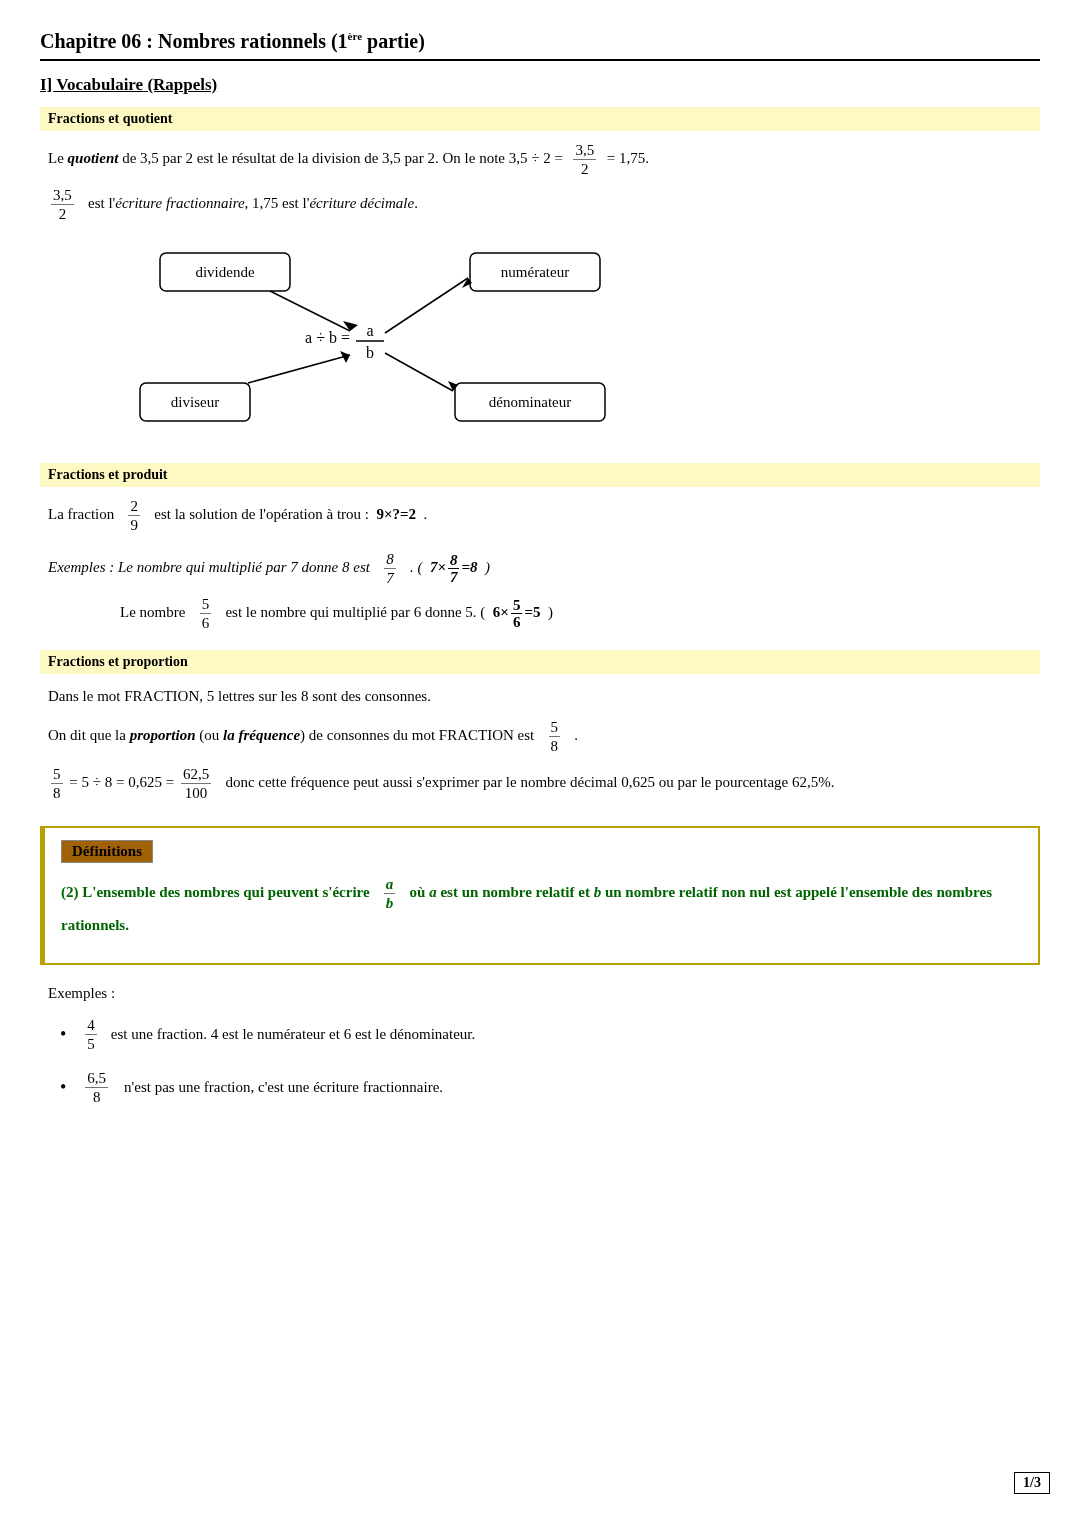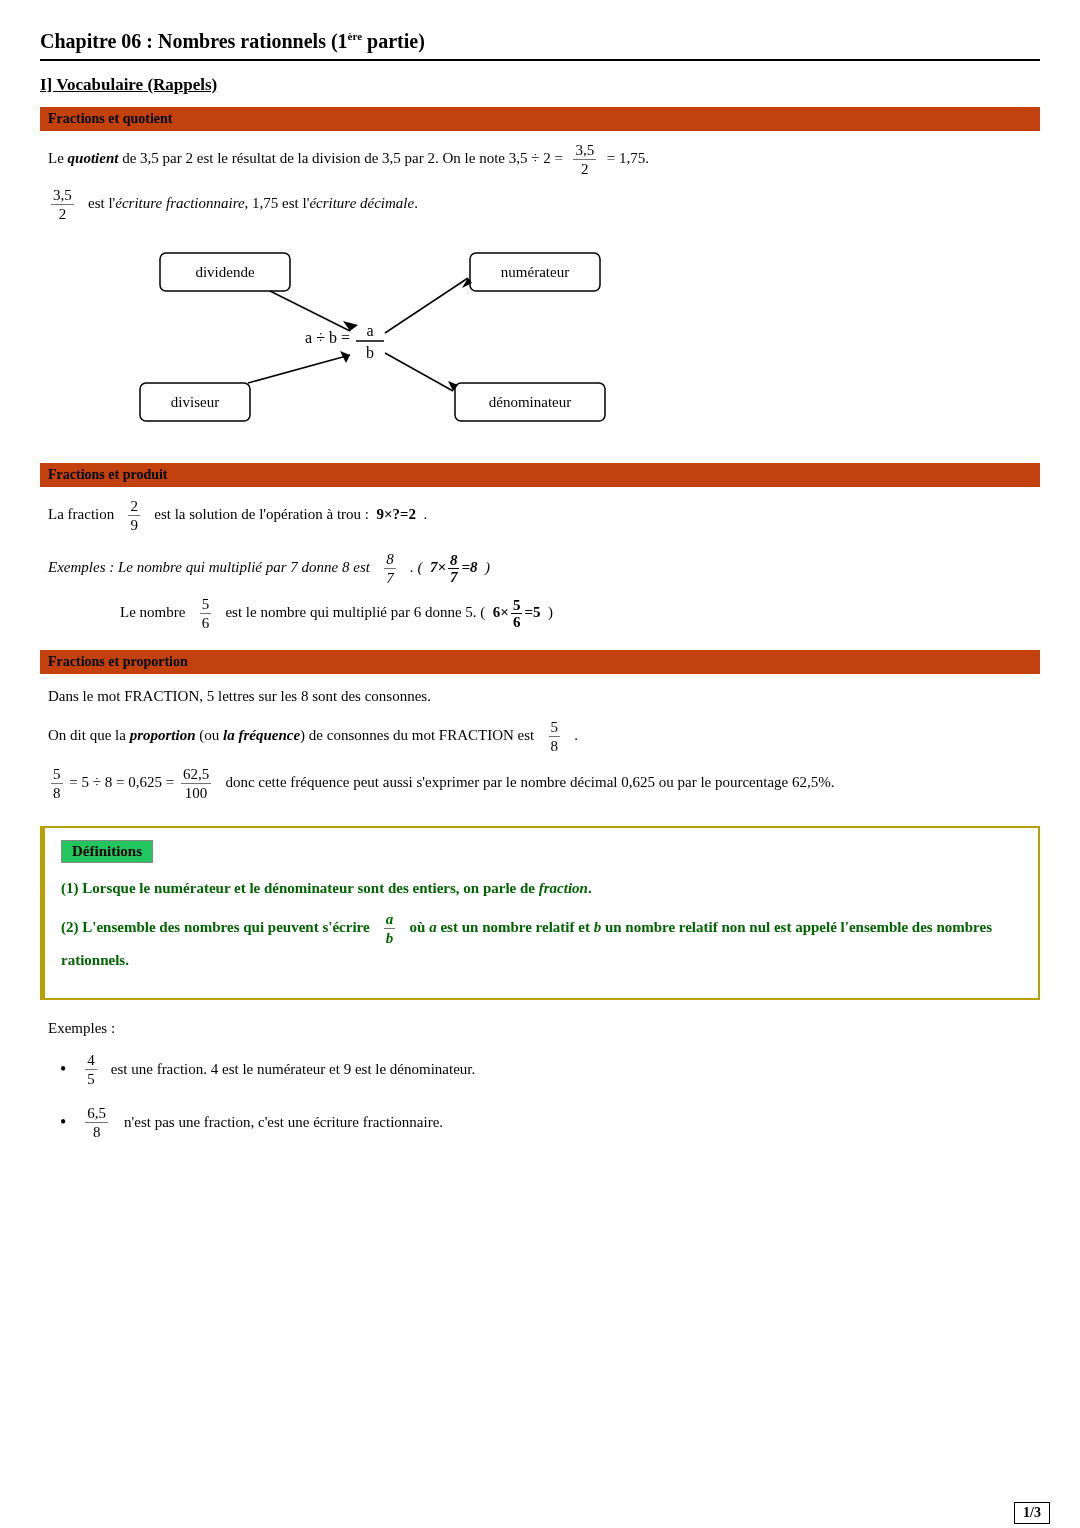--- a/index.html
+++ b/index.html
@@ -23,21 +23,21 @@
     }
 
     .section-title {
       font-size: 17px;
       font-weight: bold;
       text-decoration: underline;
       margin-bottom: 12px;
     }
 
     .subsection-header {
-      background: #c2410c;
+      background: #fef9c3;
       font-weight: bold;
       font-size: 14px;
       padding: 4px 8px;
       margin-bottom: 10px;
       margin-top: 10px;
     }
 
     .paragraph {
       margin-bottom: 8px;
       line-height: 1.7;
@@ -89,21 +89,21 @@
 
     .bullet-item {
       display: flex;
       align-items: center;
       margin-bottom: 16px;
       padding-left: 20px;
     }
 
     .page-number {
       position: absolute;
-      bottom: 4px;
+      bottom: 34px;
       right: 30px;
       border: 1px solid #000;
       padding: 2px 8px;
       font-size: 14px;
       font-weight: bold;
     }
   </style>
 </head>
 <body>
 
@@ -232,27 +232,24 @@
   </span>
   = 5 ÷ 8 = 0,625 =
   <span class="fraction">
     <span class="num">62,5</span>
     <span class="den">100</span>
   </span>
   &nbsp; donc cette fréquence peut aussi s'exprimer par le nombre décimal 0,625 ou par le pourcentage 62,5%.
 </div>
 
 <div style="border-left: 5px solid #b8a000; border-top: 2px solid #b8a000; border-bottom: 2px solid #b8a000; border-right: 2px solid #b8a000; margin: 24px 0 16px 0; padding: 12px 16px 16px 16px;">
-  <div style="display:inline-block; background:#22c55e; border: 1px solid #888; padding: 2px 10px; font-weight: bold; font-size: 15px; margin-bottom: 12px;">
+  <div style="display:inline-block; background:#a16207; border: 1px solid #888; padding: 2px 10px; font-weight: bold; font-size: 15px; margin-bottom: 12px;">
     <span>Définitions</span>
   </div>
 
-  <div class="def-text">
-    (1) Lorsque le numérateur et le dénominateur sont des entiers, on parle de <span class="italic">fraction</span>.
-  </div>
 
   <div class="def-text">
     (2) L'ensemble des nombres qui peuvent s'écrire &nbsp;
     <span class="fraction" style="color:#006400;">
       <span class="num" style="font-style:italic; color:#006400;">a</span>
       <span class="den" style="font-style:italic; color:#006400;">b</span>
     </span>
     &nbsp; où <span style="font-style:italic;">a</span> est un nombre relatif et <span style="font-style:italic;">b</span> un nombre relatif non nul est appelé l'ensemble des nombres rationnels.
   </div>
 </div>
@@ -260,21 +257,21 @@
 <div class="paragraph">
   Exemples :
 </div>
 
 <div class="bullet-item" style="align-items:center; margin-top:10px;">
   <span style="margin-right:16px; font-size:18px;">•</span>
   <span class="fraction" style="margin-right:14px;">
     <span class="num">4</span>
     <span class="den">5</span>
   </span>
-  <span>est une fraction. 4 est le numérateur et 9 est le dénominateur.</span>
+  <span>est une fraction. 4 est le numérateur et 6 est le dénominateur.</span>
 </div>
 
 <div class="bullet-item" style="align-items:center; margin-top:10px;">
   <span style="margin-right:16px; font-size:18px;">•</span>
   <span class="fraction" style="margin-right:16px;">
     <span class="num">6,5</span>
     <span class="den">8</span>
   </span>
   <span>n'est pas une fraction, c'est une écriture fractionnaire.</span>
 </div>

